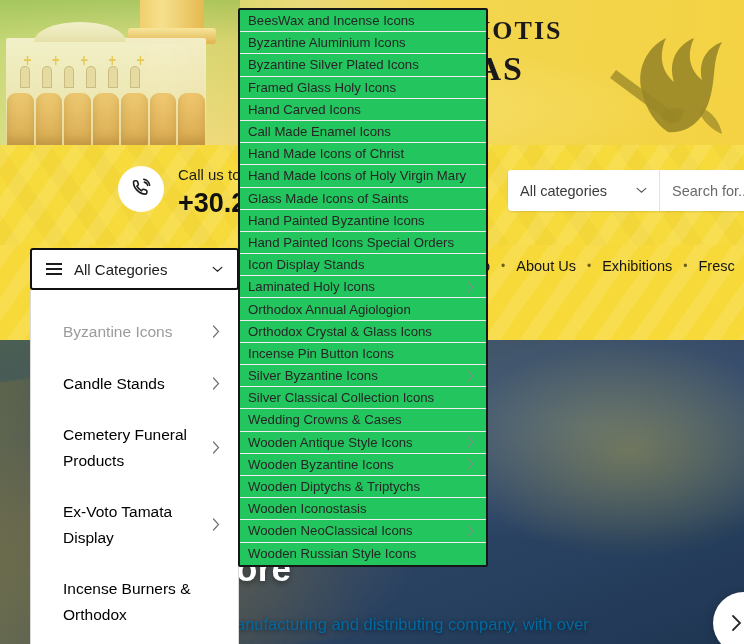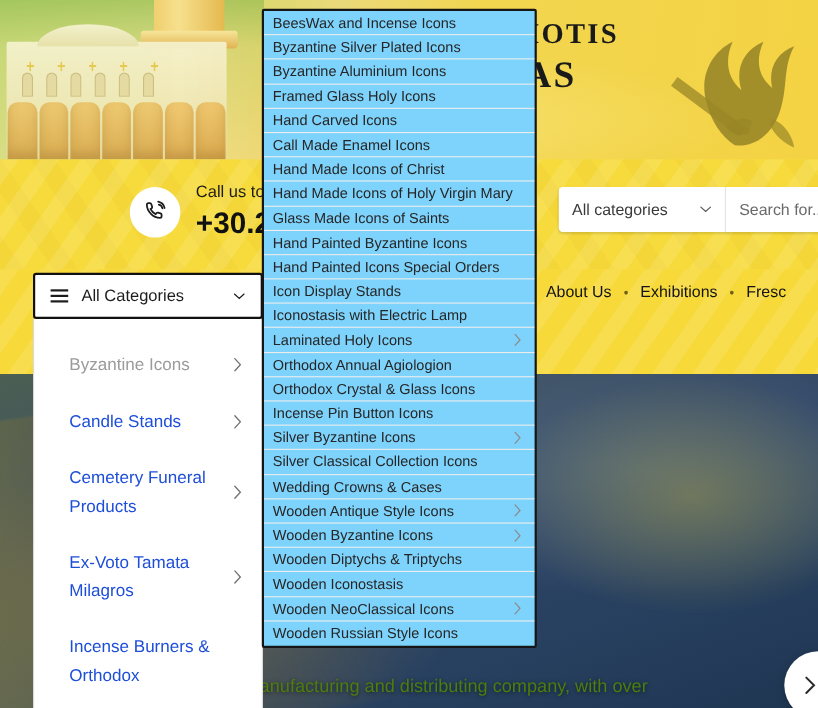--- a/index.html
+++ b/index.html
@@ -64,21 +64,21 @@
   }
 
   
   .util-bar {
     position: absolute; left: 0; top: 145px; width: 744px; height: 100px;
     background:
       repeating-linear-gradient(125deg, rgba(255,255,255,.11) 0 14px, rgba(255,255,255,0) 14px 30px),
       repeating-linear-gradient(55deg, rgba(214,170,30,.10) 0 18px, rgba(214,170,30,0) 18px 40px),
       #f7db3c;
   }
-  .phone-block { position:absolute; left: 118px; top: 166px; display:flex; align-items:center; gap: 14px; }
+  .phone-block { position:absolute; left: 118px; top: 166px; display:flex; gap: 14px; }
   .phone-circle {
     width: 46px; height: 46px; border-radius: 50%; background:#fff;
     display:flex; align-items:center; justify-content:center; flex: 0 0 auto;
   }
   .phone-text { line-height: 1.25; }
   .phone-label { font-size: 15px; color: #1c1c1c; }
   .phone-number { font-size: 27px; color: #111; font-weight: 700; margin-top: 2px; }
 
   .search-wrap {
     position:absolute; left: 508px; top: 170px; height: 41px;
@@ -97,21 +97,21 @@
   .search-input::placeholder { color:#6a6a6a; }
 
   
   .nav-row {
     position:absolute; left: 0; top: 245px; width: 744px; height: 95px;
     background:
       repeating-linear-gradient(125deg, rgba(255,255,255,.10) 0 14px, rgba(255,255,255,0) 14px 30px),
       #f7d93a;
   }
   .nav-links {
-    position:absolute; left: 462px; top: 258px; display:flex; align-items:center; gap: 11px;
+    position:absolute; left: 482px; top: 258px; display:flex; align-items:center; gap: 11px;
     font-size: 14.5px; color: #141414; white-space: nowrap;
   }
   .nav-links a { color:#141414; text-decoration:none; cursor:pointer; }
   .nav-dot { color:#6d5f17; font-size: 12px; }
 
   
   .cat-panel {
     position:absolute; left: 30px; top: 248px; width: 209px; z-index: 30;
   }
   .cat-header {
@@ -121,31 +121,31 @@
   .burger { display:flex; flex-direction:column; gap:3px; }
   .burger i { display:block; width:16px; height:2px; background:#1c1c1c; }
   .cat-header-label { font-size: 15px; color:#1c1c1c; flex:1; }
   .chev-down { width: 11px; height: 7px; position: relative; }
   .cat-list {
     background:#fff; border: 1px solid #d9d9d9; border-top: none;
     height: 396px; overflow: hidden; padding: 16px 0 0 0;
   }
   .cat-item {
     display:flex; align-items:center; justify-content:space-between;
-    padding: 13px 18px 13px 32px; font-size: 15.5px; color:#1d4ed8; cursor:pointer;
+    padding: 13px 18px 13px 32px; font-size: 15.5px; color:#000000; cursor:pointer;
     line-height: 1.65;
   }
   .cat-item.is-active { color: #9b9b9b; }
   .cat-item-label { padding-right: 8px; }
   .chev-right { flex: 0 0 auto; color:#707070; }
 
   
   .submenu {
     position:absolute; left: 238px; top: 8px; width: 250px; z-index: 60;
-    background:#7dd3fc; border: 2px solid #161616; border-radius: 2px;
+    background:#22c55e; border: 2px solid #161616; border-radius: 2px;
     max-height: 600px; overflow: hidden;
   }
   .sub-item {
     display:flex; align-items:center; justify-content:space-between;
     height: 22.2px; padding: 0 12px 0 8px; font-size: 13.2px; color: #262626;
     border-bottom: 1px solid #ededed; cursor: pointer; white-space: nowrap;
   }
   .sub-item:last-child { border-bottom: none; }
   .sub-chev { color:#8a8a8a; flex:0 0 auto; }
 
@@ -168,21 +168,21 @@
     background:
       radial-gradient(ellipse 70% 60% at 60% 50%, rgba(160,150,70,.5) 0%, rgba(60,70,90,0) 70%);
     filter: blur(1px);
   }
   .hero-title {
     position:absolute; left: 236px; top: 549px; font-size: 35px; font-weight: bold;
     color:#fff; letter-spacing: .3px; text-shadow: 0 2px 6px rgba(0,0,0,.45);
   }
   .hero-sub {
     position:absolute; left: 236px; top: 612px; width: 500px;
-    font-size: 16.5px; color:#4d7c0f; line-height: 1.5;
+    font-size: 16.5px; color:#0369a1; line-height: 1.5;
     text-shadow: 0 1px 4px rgba(0,0,0,.55);
   }
   .carousel-next {
     position:absolute; left: 713px; top: 592px; width: 62px; height: 62px;
     border-radius: 50%; background:#fff; display:flex; align-items:center;
     justify-content:center; box-shadow: 0 2px 8px rgba(0,0,0,.25); cursor:pointer;
   }
   .carousel-next svg { margin-left: -16px; }
 </style>
 </head>
@@ -308,43 +308,43 @@
             <path d="M1.5 1 L6.5 6.5 L1.5 12"></path>
           </svg>
       </div>
       <div class="cat-item">
         <span class="cat-item-label">Cemetery Funeral Products</span>
         <svg class="chev-right" width="8" height="13" viewBox="0 0 8 13" fill="none" stroke="currentColor" stroke-width="1.2" stroke-linecap="round">
             <path d="M1.5 1 L6.5 6.5 L1.5 12"></path>
           </svg>
       </div>
       <div class="cat-item">
-        <span class="cat-item-label">Ex-Voto Tamata Milagros</span>
+        <span class="cat-item-label">Ex-Voto Tamata Display</span>
         <svg class="chev-right" width="8" height="13" viewBox="0 0 8 13" fill="none" stroke="currentColor" stroke-width="1.2" stroke-linecap="round">
             <path d="M1.5 1 L6.5 6.5 L1.5 12"></path>
           </svg>
       </div>
       <div class="cat-item">
         <span class="cat-item-label">Incense Burners &amp; Orthodox</span>
 
       </div>
     </div>
   </div>
 
   <div class="submenu" id="submenu">
       <div class="sub-item">
         <span>BeesWax and Incense Icons</span>
       </div>
       <div class="sub-item">
+        <span>Byzantine Aluminium Icons</span>
+      </div>
+      <div class="sub-item">
         <span>Byzantine Silver Plated Icons</span>
       </div>
       <div class="sub-item">
-        <span>Byzantine Aluminium Icons</span>
-      </div>
-      <div class="sub-item">
         <span>Framed Glass Holy Icons</span>
       </div>
       <div class="sub-item">
         <span>Hand Carved Icons</span>
       </div>
       <div class="sub-item">
         <span>Call Made Enamel Icons</span>
       </div>
       <div class="sub-item">
         <span>Hand Made Icons of Christ</span>
@@ -356,23 +356,20 @@
         <span>Glass Made Icons of Saints</span>
       </div>
       <div class="sub-item">
         <span>Hand Painted Byzantine Icons</span>
       </div>
       <div class="sub-item">
         <span>Hand Painted Icons Special Orders</span>
       </div>
       <div class="sub-item">
         <span>Icon Display Stands</span>
-      </div>
-      <div class="sub-item">
-        <span>Iconostasis with Electric Lamp</span>
       </div>
       <div class="sub-item">
         <span>Laminated Holy Icons</span>
         <svg class="sub-chev" width="7" height="12" viewBox="0 0 7 12" fill="none" stroke="currentColor" stroke-width="1.1" stroke-linecap="round">
           <path d="M1.3 1 L5.7 6 L1.3 11"></path>
         </svg>
       </div>
       <div class="sub-item">
         <span>Orthodox Annual Agiologion</span>
       </div>

